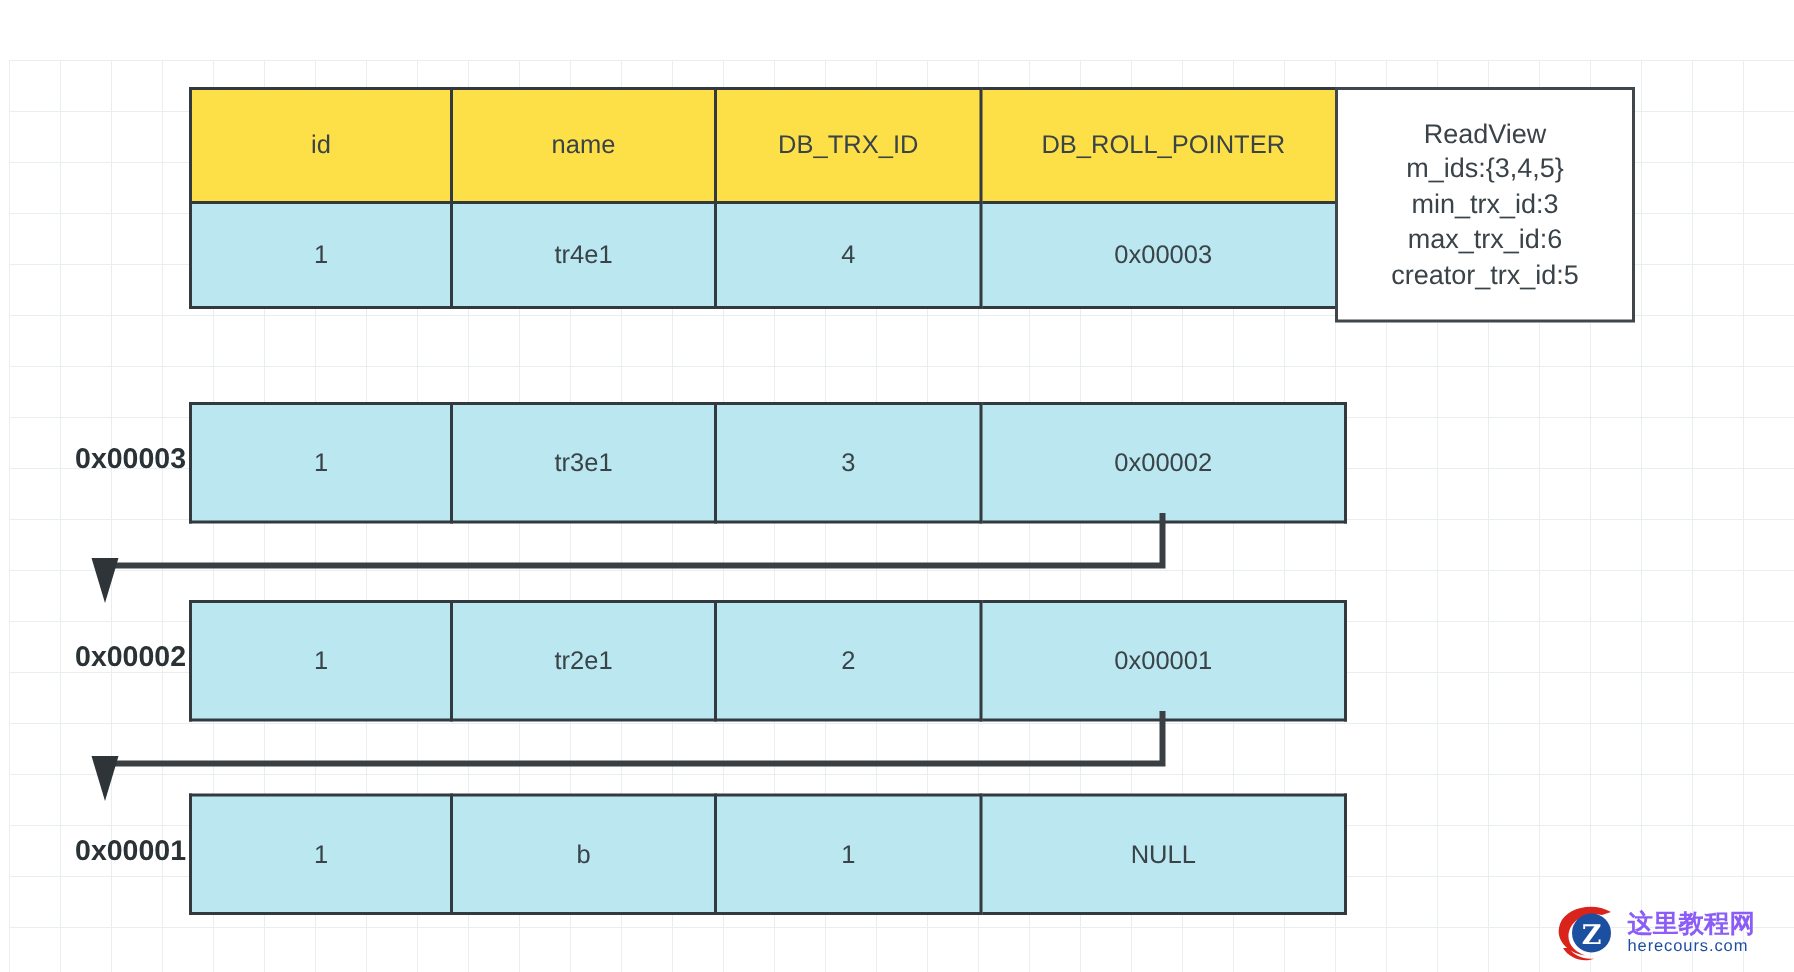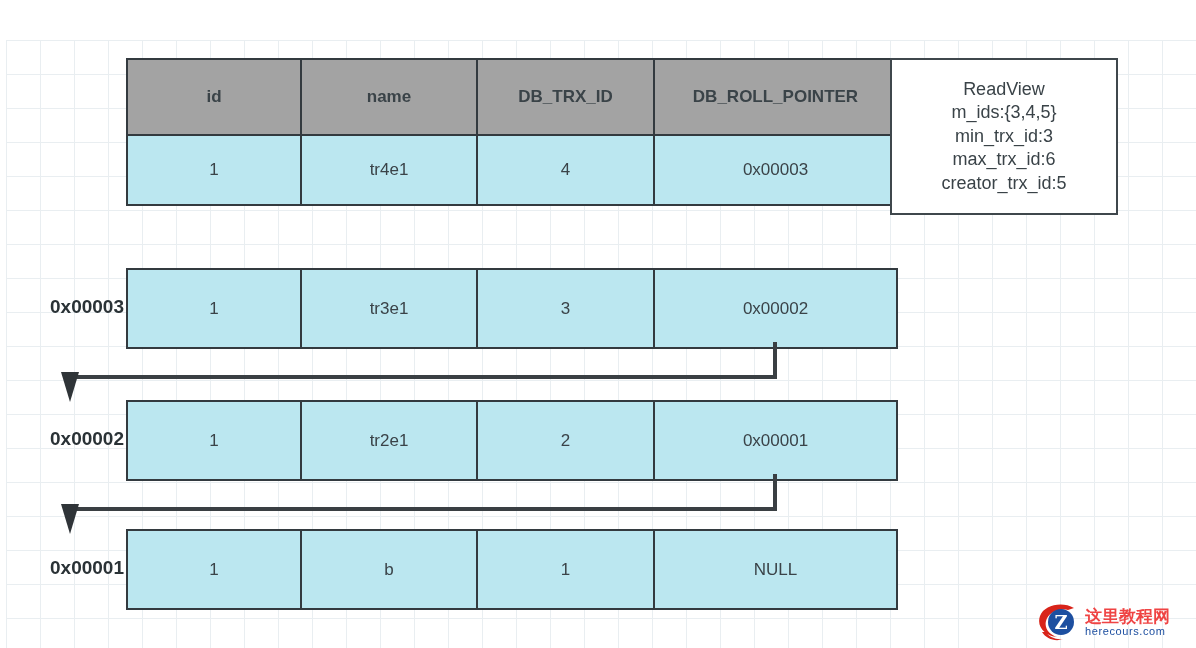--- a/index.html
+++ b/index.html
@@ -37,38 +37,38 @@
   }
   .mvcc-table td {
     border: 2px solid #333a3f;
     text-align: center;
     vertical-align: middle;
     color: #3a4348;
     font-size: 17px;
     font-family: "Liberation Sans", sans-serif;
     padding: 0;
   }
-  .hdr-cell { background: #a3a3a3; font-weight: bold; }
+  .hdr-cell { background: #fde047; }
   .val-cell { background: #bbe7f0; }
 
   .col-id   { width: 172px; }
   .col-name { width: 174px; margin-left: 32px; }
   .col-trx  { width: 175px; }
   .col-ptr  { width: 241px; margin-left: 44px; }
 
   .h-hdr { height: 74px; }
   .h-val { height: 68px; }
   .h-row { height: 77px; }
 
   
   #readview {
     position: absolute;
     left: 890px;
     top: 58px;
-    width: 228px;
+    width: 200px;
     height: 157px;
     background: #ffffff;
     border: 2px solid #3f474c;
     box-sizing: border-box;
     display: flex;
     flex-direction: column;
     align-items: center;
     justify-content: center;
     color: #3a4348;
     font-size: 18px;
@@ -102,21 +102,21 @@
     display: flex;
     align-items: center;
   }
   .wm-text {
     display: flex;
     flex-direction: column;
     justify-content: center;
     margin-left: 3px;
   }
   .wm-cn {
-    color: #ef4444;
+    color: #8b5cf6;
     font-size: 17px;
     font-weight: bold;
     letter-spacing: 0px;
     line-height: 18px;
     font-family: "DejaVu Sans", sans-serif;
   }
   .wm-en {
     color: #1d4fa0;
     font-size: 11px;
     line-height: 13px;

